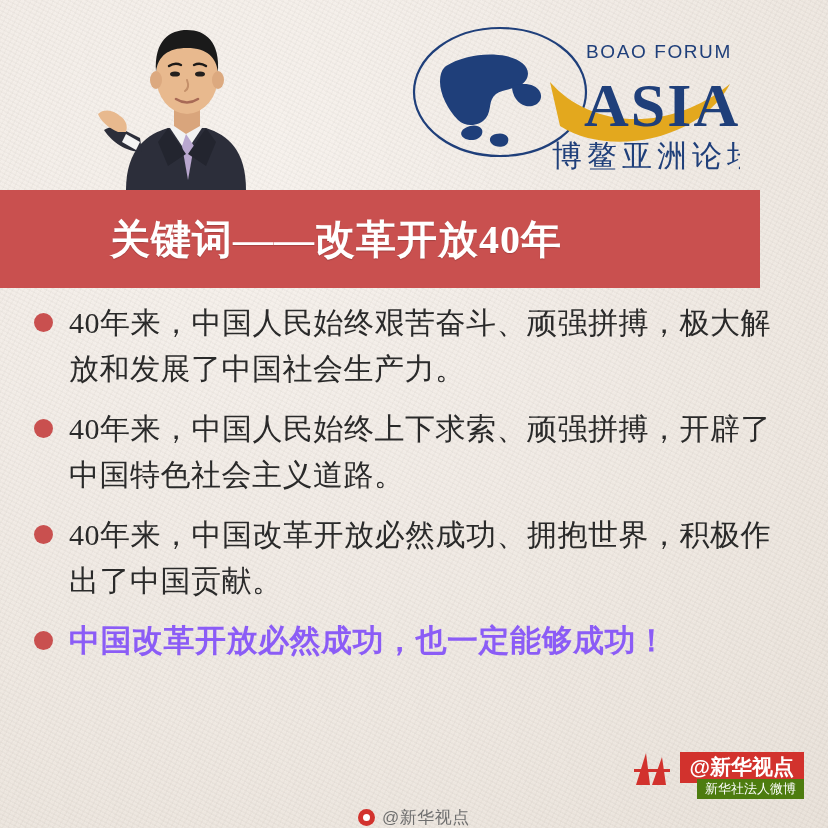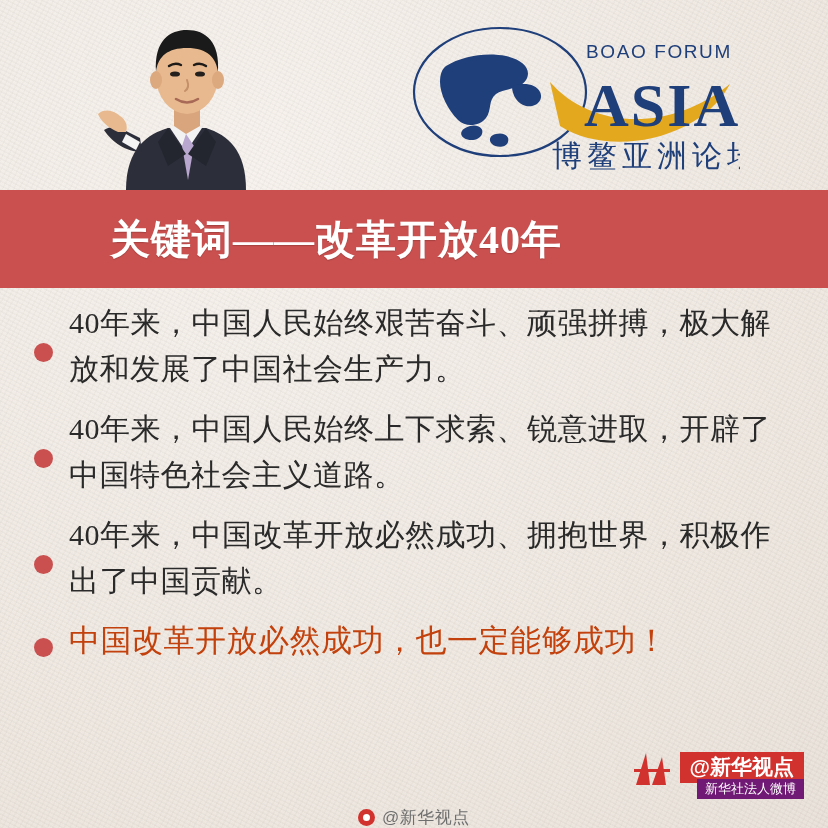--- a/index.html
+++ b/index.html
@@ -50,21 +50,21 @@
     width: 340px;
     height: 155px;
   }
   .logo svg { display:block; }
 
   
   .title-band {
     position: absolute;
     left: 0;
     top: 190px;
-    width: 828px;
+    width: 760px;
     height: 98px;
     background: #c9504f;
     display: flex;
     align-items: center;
   }
   .title-band .band-text {
     color: #ffffff;
     font-size: 40px;
     font-weight: bold;
     letter-spacing: 1px;
@@ -77,44 +77,44 @@
   .content {
     position: absolute;
     left: 0;
     top: 300px;
     width: 828px;
     padding: 0 28px 0 34px;
     box-sizing: border-box;
   }
   .item {
     display: flex;
-    align-items: center;
+    align-items: flex-start;
     margin-bottom: 14px;
   }
   .bullet {
     flex: 0 0 auto;
     width: 19px;
     height: 19px;
     border-radius: 50%;
     background: #c9504f;
     margin-top: 13px;
     margin-right: 16px;
   }
   .item-text {
     flex: 1 1 auto;
     font-size: 30px;
     line-height: 46px;
     color: #2a2a2a;
     font-family: "Liberation Serif", "DejaVu Serif", serif;
     letter-spacing: 0.5px;
   }
   .item.last .item-text {
-    font-weight: normal;
+    font-weight: bold;
     font-size: 31px;
-    color: #c2410c;
+    color: #8b5cf6;
   }
 
   
   .xinhua-badge {
     position: absolute;
     right: 24px;
     top: 745px;
     display: flex;
     align-items: center;
   }
@@ -129,21 +129,21 @@
     padding: 3px 10px 4px 10px;
     font-size: 21px;
     font-weight: bold;
     line-height: 24px;
     font-family: "Liberation Sans", sans-serif;
   }
   .xh-sub {
     position: absolute;
     right: 24px;
     top: 779px;
-    background: #701a75;
+    background: #4d7c0f;
     color: #fff;
     font-size: 13px;
     line-height: 17px;
     padding: 1px 8px 2px 8px;
     font-family: "Liberation Sans", sans-serif;
   }
 
   .weibo-bar {
     position: absolute;
     left: 0;
@@ -248,21 +248,21 @@
 
   <div class="content">
 
     <div class="item">
       <div class="bullet"></div>
       <div class="item-text">40年来，中国人民始终艰苦奋斗、顽强拼搏，极大解放和发展了中国社会生产力。</div>
     </div>
 
     <div class="item">
       <div class="bullet"></div>
-      <div class="item-text">40年来，中国人民始终上下求索、锐意进取，开辟了中国特色社会主义道路。</div>
+      <div class="item-text">40年来，中国人民始终上下求索、顽强拼搏，开辟了中国特色社会主义道路。</div>
     </div>
 
 
     <div class="item">
       <div class="bullet"></div>
       <div class="item-text">40年来，中国改革开放必然成功、拥抱世界，积极作出了中国贡献。</div>
     </div>
 
     <div class="item last">
       <div class="bullet"></div>

